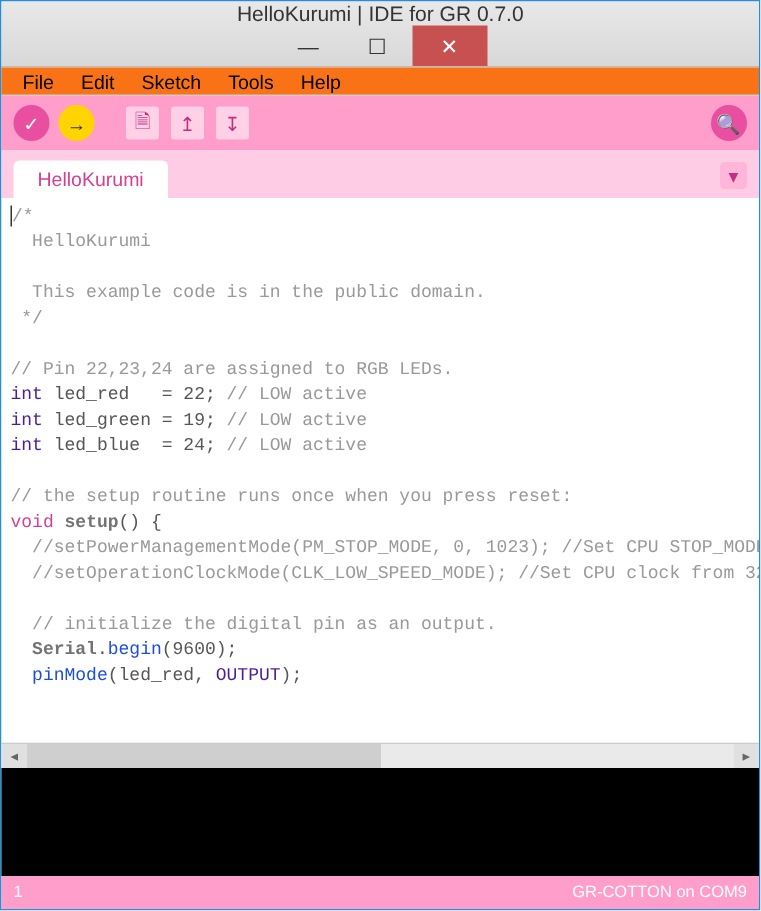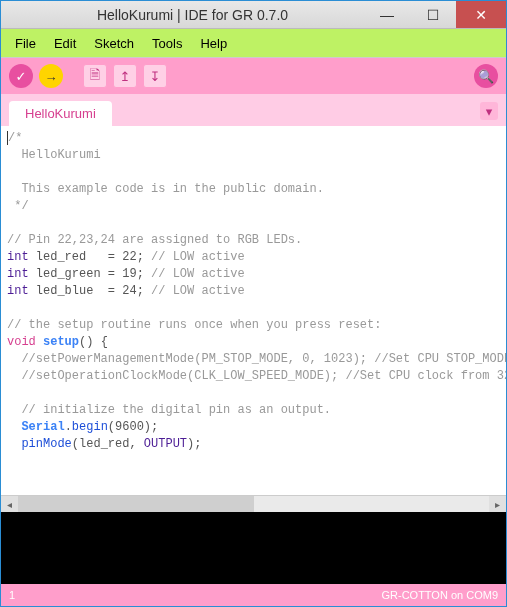--- a/index.html
+++ b/index.html
@@ -1,39 +1,39 @@
 <!DOCTYPE html>
 <html><head>
 <meta charset="utf-8">
 <style>
   * { box-sizing: border-box; margin: 0; padding: 0; }
   body { font-family: "Segoe UI", Arial, sans-serif; font-size: 13px; background: #fff; }
   .window { width: 507px; height: 607px; border: 1px solid #2a8dd4; display: flex; flex-direction: column; }
-  .titlebar { height: 28px; background: linear-gradient(#e8e8e8, #d8d8d8); display: flex; align-items: center; border-bottom: 1px solid #bbb; }
+  .titlebar { height: 44px; background: linear-gradient(#e8e8e8, #d8d8d8); display: flex; align-items: center; border-bottom: 1px solid #bbb; flex-direction: column; }
   .titlebar-title { flex: 1; text-align: center; color: #333; font-size: 14px; }
   .titlebar-controls { display: flex; height: 100%; }
   .titlebar-btn { width: 46px; height: 100%; display: flex; align-items: center; justify-content: center; color: #333; cursor: pointer; font-size: 14px; }
   .titlebar-btn.close { background: #c75050; color: #fff; width: 50px; }
-  .menubar { height: 29px; background: #bef264; display: flex; align-items: center; padding: 0 6px; border-bottom: 1px solid #ccc; gap: 2px; }
+  .menubar { height: 19px; background: #f97316; display: flex; align-items: center; padding: 0 6px; border-bottom: 1px solid #ccc; gap: 2px; }
   .menubar-item { padding: 2px 8px; cursor: pointer; }
   .toolbar { height: 36px; background: #ff9ecb; display: flex; align-items: center; padding: 0 8px; gap: 6px; }
   .tool-btn { width: 24px; height: 24px; border-radius: 50%; display: flex; align-items: center; justify-content: center; cursor: pointer; font-size: 13px; }
   .tool-btn.verify { background: #e84fa0; color: #fff; }
   .tool-btn.upload { background: #ffd400; color: #333; }
   .tool-btn.square { border-radius: 3px; background: #ffd0e6; border: 1px solid #ff9ecb; color: #c03080; width: 24px; height: 24px; }
   .tool-spacer { flex: 1; }
   .tabbar { height: 32px; background: #ffcce5; display: flex; align-items: flex-end; padding: 0 8px; }
   .tab { background: #fff; padding: 5px 16px 5px 16px; border-radius: 4px 4px 0 0; color: #d63f8f; font-size: 13px; cursor: pointer; }
   .tab-menu { margin-left: auto; width: 18px; height: 18px; background: #ffb6d9; border-radius: 3px; display:flex; align-items:center; justify-content:center; color:#c03080; cursor:pointer; margin-bottom:6px; }
   .editor { flex: 1; overflow: hidden; position: relative; background: #fff; }
   .code { padding: 4px 6px; font-family: "Consolas","Courier New",monospace; font-size: 12px; line-height: 17px; white-space: pre; color: #555; height:100%; overflow:hidden; }
   .c-comment { color: #999; }
   .c-key-type { color: #4c1d95; }
   .c-key-void { color: #d63f8f; }
-  .c-func { color: #3b82f6; font-weight: bold; }
+  .c-func { color: #737373; font-weight: bold; }
   .c-ident { color: #1d4ed8; }
   .cursor-bar { display:inline-block; width:1px; height:14px; background:#333; vertical-align:middle; }
   .hscroll { height: 17px; background: #f0f0f0; border-top: 1px solid #ccc; display:flex; align-items:center; }
   .hscroll .track { flex:1; height:100%; background:#eaeaea; position:relative; }
   .hscroll .thumb { position:absolute; left:0; top:0; height:100%; width:50%; background:#cfcfcf; }
   .hscroll .arrow { width:17px; height:17px; background:#e0e0e0; display:flex; align-items:center; justify-content:center; color:#666; font-size:10px; cursor:pointer;}
   .status { height: 28px; background: #ff9ecb; display: flex; align-items: center; padding: 0 10px; color: #fff; font-size: 12px; font-style: italic; }
   .progress { margin-left: auto; width: 148px; height: 14px; background: #e8e8e8; border:1px solid #aaa; position: relative; font-style: normal;}
   .progress-fill { position:absolute; left:0; top:0; height:100%; background:#2fb42f; }
   .console { height: 72px; background: #000; }

